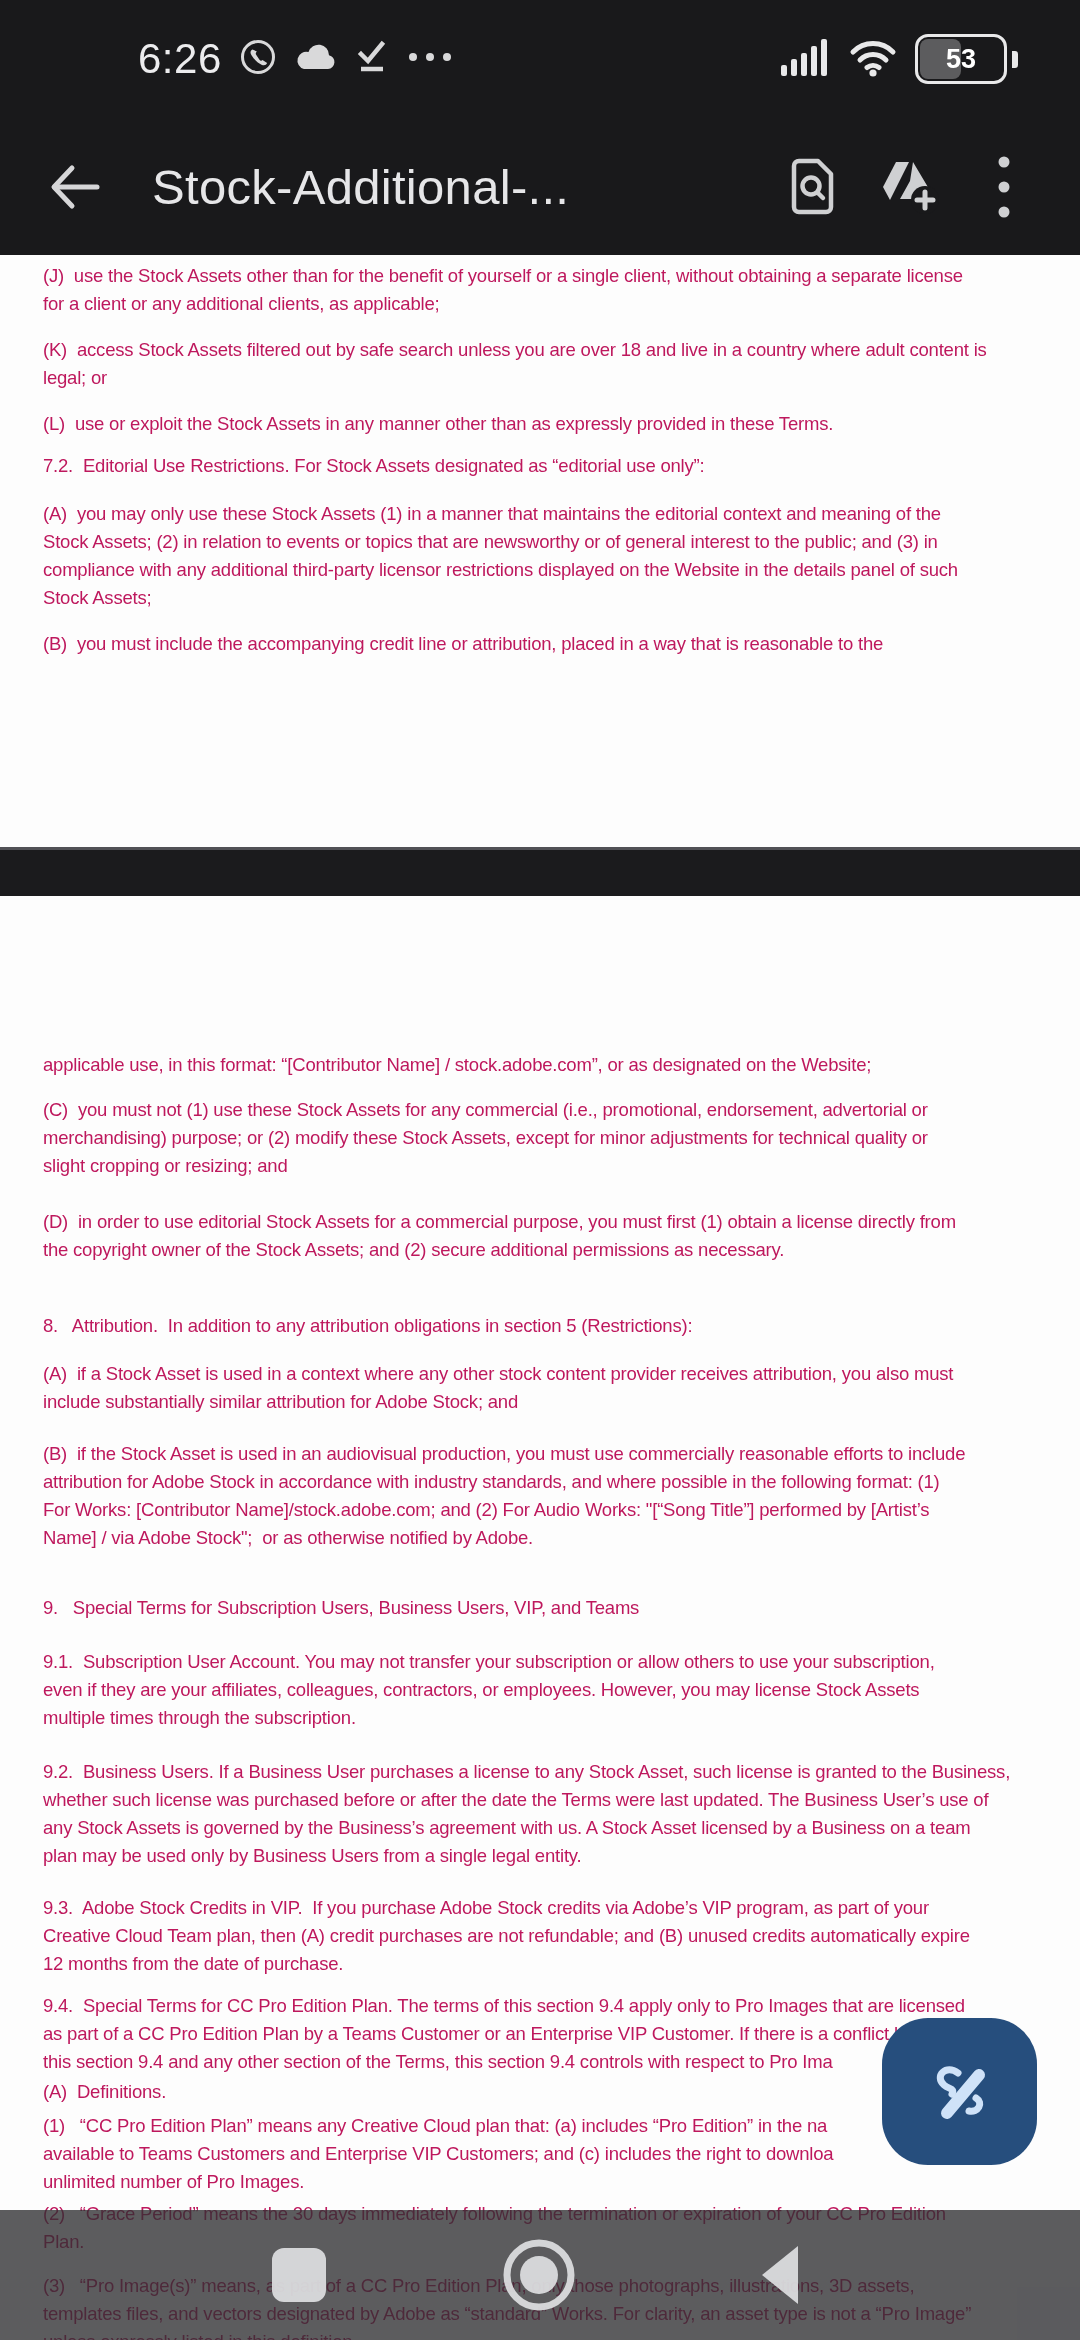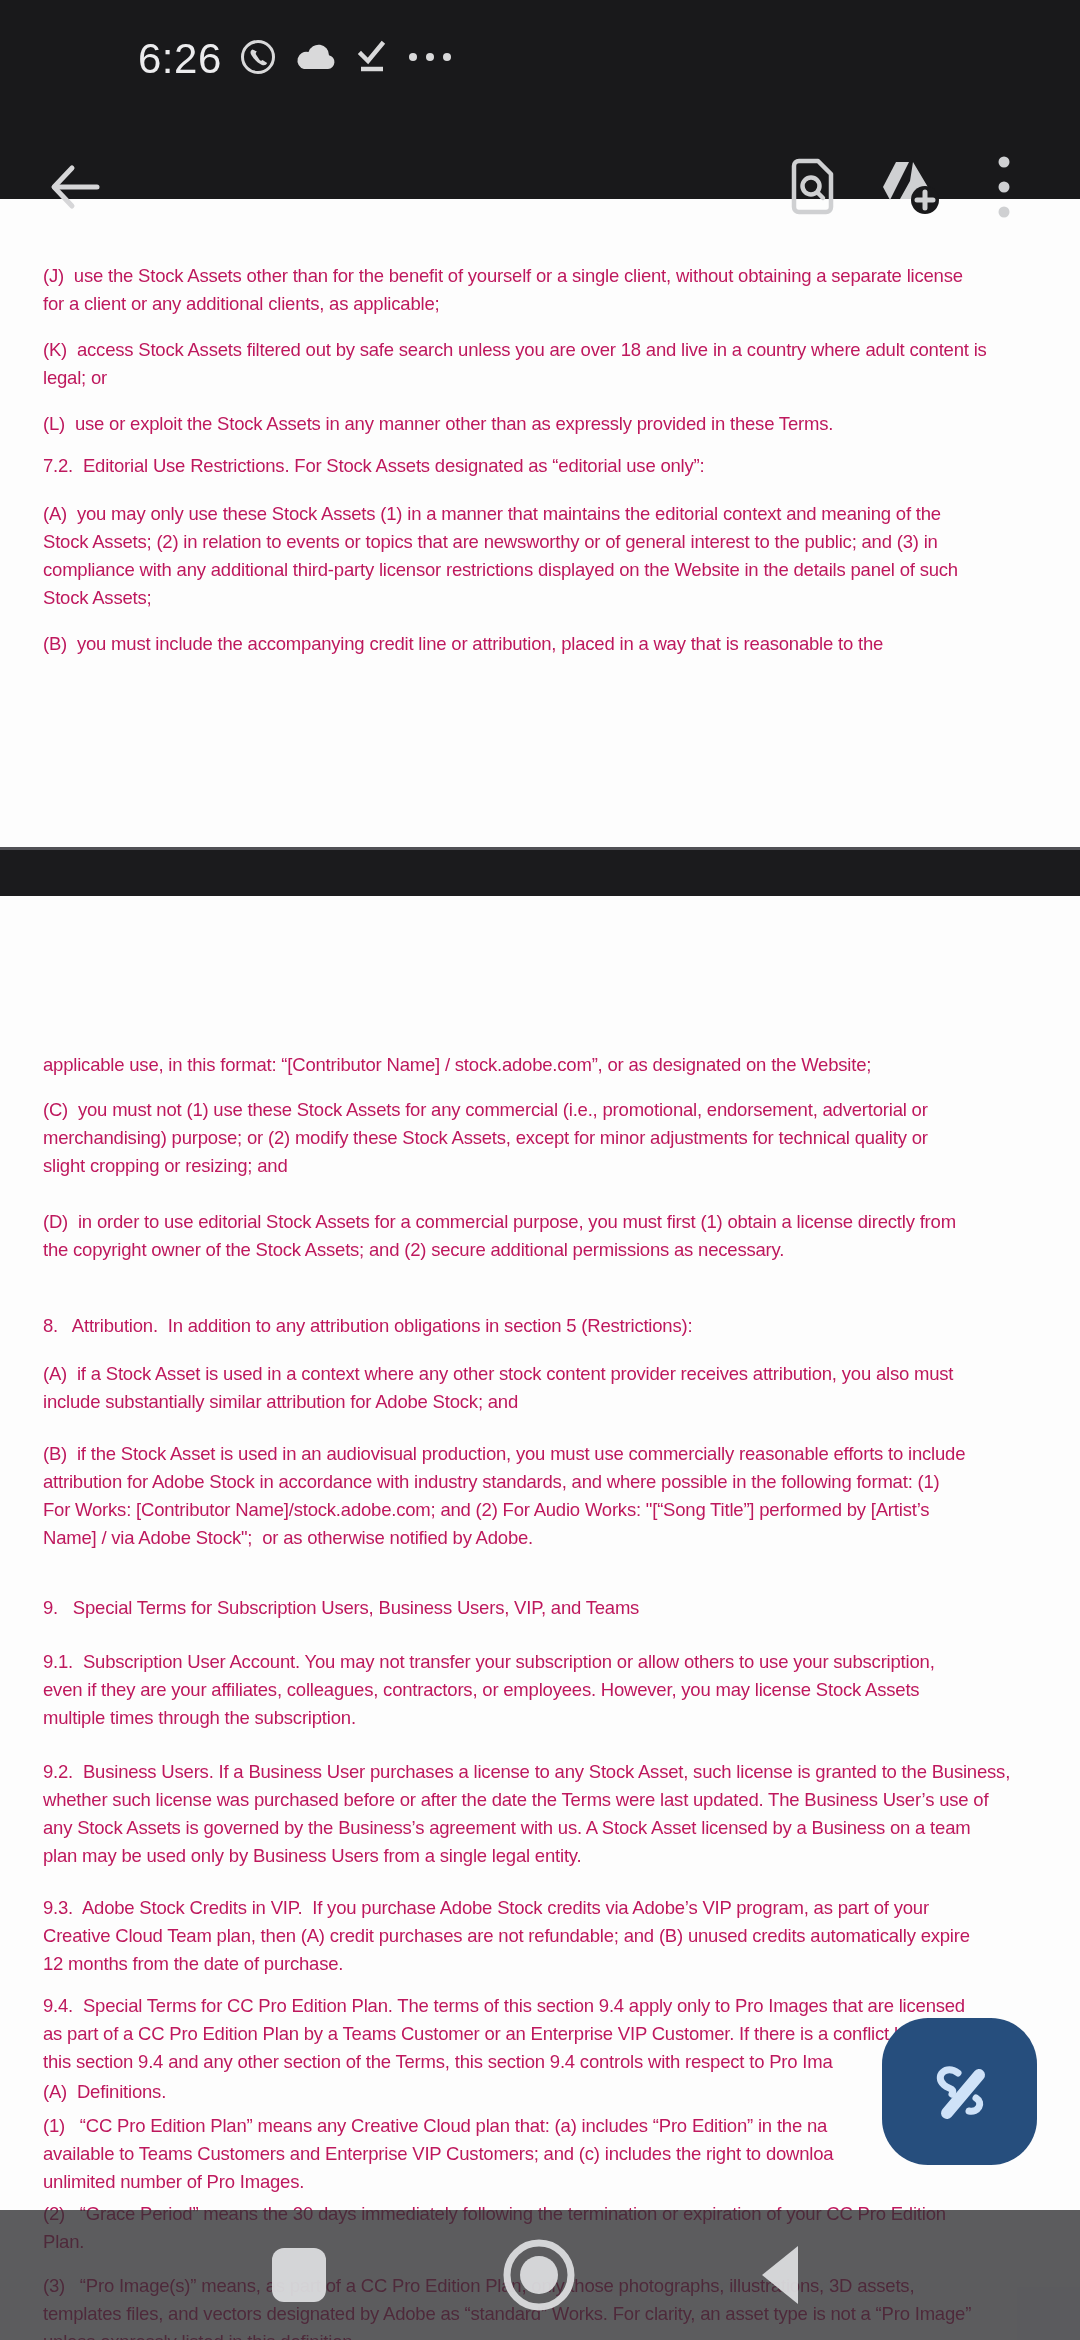--- a/index.html
+++ b/index.html
@@ -1,20 +1,20 @@
 <!DOCTYPE html>
 <html><head>
 <meta charset="utf-8">
 <style>
   html,body{margin:0;padding:0;background:#000;}
   .phone{position:relative;width:1080px;height:2340px;overflow:hidden;background:#fdfdfd;
          font-family:"Liberation Sans",sans-serif;}
 
   
-  .chrome{position:absolute;top:0;left:0;width:1080px;height:199px;background:#19191b;z-index:3;}
+  .chrome{position:absolute;top:0;left:0;width:1080px;height:255px;background:#19191b;z-index:3;}
   .statusbar{position:absolute;top:0;left:0;right:0;height:118px;display:flex;align-items:center;}
   .sb-left{display:flex;align-items:center;gap:16px;margin-left:138px;}
   .sb-right{display:flex;align-items:center;gap:17px;margin-left:auto;margin-right:62px;}
   .sb-time{color:#ececee;font-size:42px;letter-spacing:.5px;}
   .battery{position:relative;width:86px;height:44px;border:3px solid #e9e9ea;border-radius:13px;
            display:flex;align-items:center;justify-content:center;overflow:hidden;}
   .battery .fill{position:absolute;left:2px;top:2px;bottom:2px;width:45%;background:#5c5c5e;border-radius:8px;}
   .battery .pct{position:relative;color:#fff;font-size:27px;font-weight:bold;}
   .battery-nub{width:6px;height:17px;background:#e9e9ea;border-radius:0 3px 3px 0;margin-left:-12px;}
 
@@ -123,29 +123,54 @@
           </svg>
         </span>
         <span>
           <svg width="48" height="14" viewBox="0 0 48 14">
             <circle cx="7" cy="7" r="4" fill="#d9d9da"></circle>
               <circle cx="24" cy="7" r="4" fill="#d9d9da"></circle>
               <circle cx="41" cy="7" r="4" fill="#d9d9da"></circle>
           </svg>
         </span>
       </div>
+      <div class="sb-right">
+        <span>
+          <svg width="50" height="40" viewBox="0 0 50 40">
+            <rect x="0" y="28" width="6" height="11" rx="2" fill="#e9e9ea"></rect>
+            <rect x="10" y="22" width="6" height="17" rx="2" fill="#e9e9ea"></rect>
+            <rect x="20" y="16" width="6" height="23" rx="2" fill="#e9e9ea"></rect>
+            <rect x="30" y="9" width="6" height="30" rx="2" fill="#e9e9ea"></rect>
+            <rect x="40" y="2" width="6" height="37" rx="2" fill="#e9e9ea"></rect>
+          </svg>
+        </span>
+        <span>
+          <svg width="50" height="40" viewBox="0 0 50 40">
+            <path d="M5 15 a28 28 0 0 1 40 0" stroke="#e9e9ea" stroke-width="5" fill="none" stroke-linecap="round"></path>
+            <path d="M12 23 a18 18 0 0 1 26 0" stroke="#e9e9ea" stroke-width="5" fill="none" stroke-linecap="round"></path>
+            <path d="M19 30.5 a10 10 0 0 1 12 0" stroke="#e9e9ea" stroke-width="5" fill="none" stroke-linecap="round"></path>
+            <circle cx="25" cy="36" r="3.6" fill="#e9e9ea"></circle>
+          </svg>
+        </span>
+        <span class="battery">
+          <span class="fill" style="width: 48%;"></span>
+          <span class="pct">53</span>
+        </span>
+        <span class="battery-nub"></span>
+      </div>
     </div>
 
     <div class="appbar">
       <div class="back-btn">
         <svg width="58" height="58" viewBox="0 0 58 58">
           <path d="M27 10 L9 29 L27 48" stroke="#d6d6d8" stroke-width="5" fill="none" stroke-linecap="round" stroke-linejoin="round"></path>
           <path d="M10 29 H52" stroke="#d6d6d8" stroke-width="5" stroke-linecap="round"></path>
         </svg>
       </div>
+      <div class="app-title">Stock-Additional-...</div>
       <div class="appbar-actions">
         <div class="act">
           <svg width="47" height="57" viewBox="0 0 47 57">
             <path d="M10 3 h19 l13 13 v33 a5 5 0 0 1 -5 5 H10 a5 5 0 0 1 -5 -5 V8 a5 5 0 0 1 5 -5 z" stroke="#cfd0d2" stroke-width="4.5" fill="none" stroke-linejoin="round"></path>
             <circle cx="22" cy="28" r="8.5" stroke="#cfd0d2" stroke-width="4.5" fill="none"></circle>
             <path d="M28.5 34.5 L34 40" stroke="#cfd0d2" stroke-width="4.5" stroke-linecap="round"></path>
           </svg>
         </div>
         <div class="act">
           <svg width="66" height="58" viewBox="0 0 66 58">

